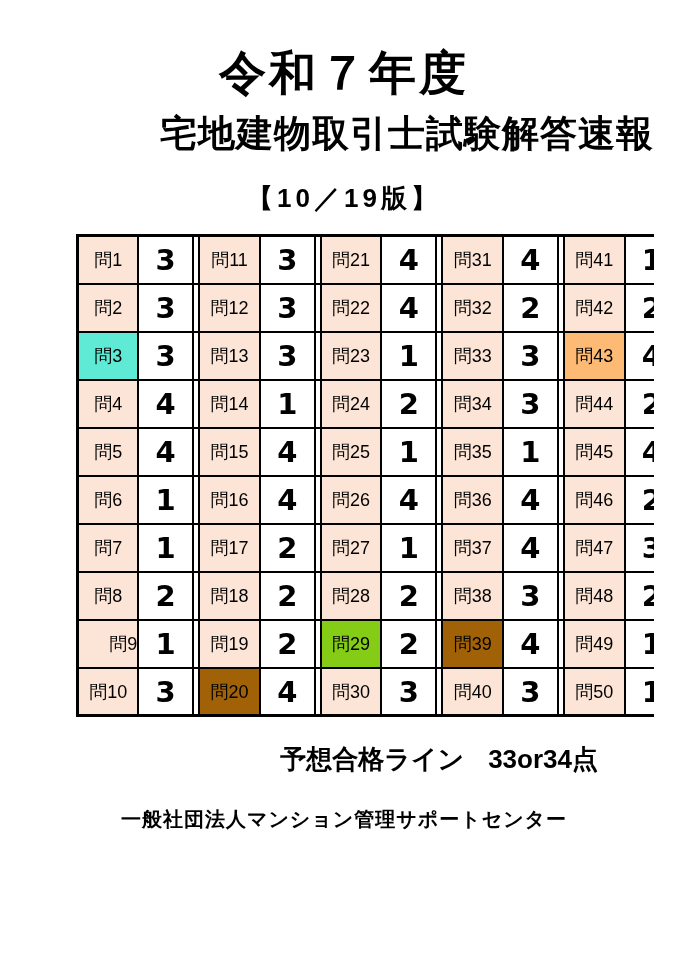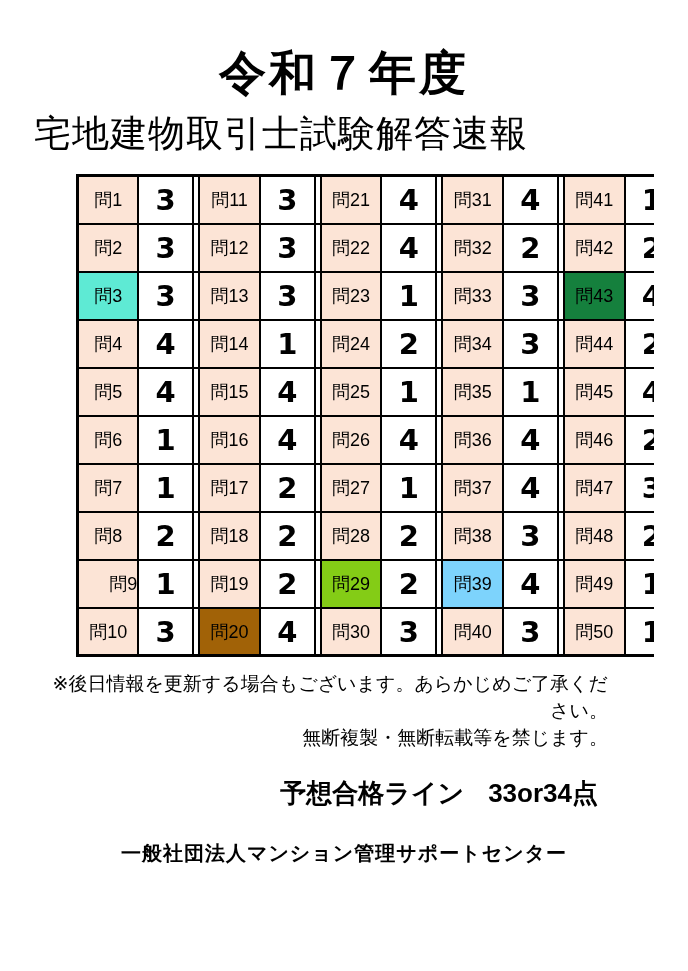--- a/index.html
+++ b/index.html
@@ -21,23 +21,23 @@
   .title {
     margin: 46px 0 0 0;
     text-align: center;
     font-size: 47px;
     font-weight: bold;
     letter-spacing: 3px;
     line-height: 1.15;
   }
   .subtitle {
     margin: 12px 0 0 0;
-    text-align: left;
+    text-align: right;
     font-size: 37px;
-    font-weight: normal;
+    font-weight: bold;
     letter-spacing: 1px;
     line-height: 1.2;
   }
   .version {
     margin-top: 25px;
     text-align: center;
     font-size: 26px;
     font-weight: bold;
     letter-spacing: 4px;
   }
@@ -101,20 +101,21 @@
     letter-spacing: 1px;
   }
 </style>
 </head>
 <body>
 
 <div class="page">
 
   <h1 class="title">令和７年度</h1>
   <h2 class="subtitle">宅地建物取引士試験解答速報</h2>
+  <div class="version">【10／19版】</div>
 
   <table class="answers">
     <tbody id="answer-body">
         <tr>
           <td class="q" style="background: rgb(252, 228, 214);">問1</td>
           <td class="a">3</td>
           <td class="sp"></td>
           <td class="q" style="background: rgb(252, 228, 214);">問11</td>
           <td class="a">3</td>
           <td class="sp"></td>
@@ -149,21 +150,21 @@
           <td class="sp"></td>
           <td class="q" style="background: rgb(252, 228, 214);">問13</td>
           <td class="a">3</td>
           <td class="sp"></td>
           <td class="q" style="background: rgb(252, 228, 214);">問23</td>
           <td class="a">1</td>
           <td class="sp"></td>
           <td class="q" style="background: rgb(252, 228, 214);">問33</td>
           <td class="a">3</td>
           <td class="sp"></td>
-          <td class="q" style="background: #15803d;">問43</td>
+          <td class="q" style="background: #fdba74;">問43</td>
           <td class="a">4</td>
         </tr>
         <tr>
           <td class="q" style="background: rgb(252, 228, 214);">問4</td>
           <td class="a">4</td>
           <td class="sp"></td>
           <td class="q" style="background: rgb(252, 228, 214);">問14</td>
           <td class="a">1</td>
           <td class="sp"></td>
           <td class="q" style="background: rgb(252, 228, 214);">問24</td>
@@ -242,21 +243,21 @@
         <tr>
           <td class="q" style="background: rgb(252, 228, 214); text-align: right;">問9</td>
           <td class="a">1</td>
           <td class="sp"></td>
           <td class="q" style="background: rgb(252, 228, 214);">問19</td>
           <td class="a">2</td>
           <td class="sp"></td>
           <td class="q" style="background: #84cc16;">問29</td>
           <td class="a">2</td>
           <td class="sp"></td>
-          <td class="q" style="background: #7dd3fc;">問39</td>
+          <td class="q" style="background: #a16207;">問39</td>
           <td class="a">4</td>
           <td class="sp"></td>
           <td class="q" style="background: rgb(252, 228, 214);">問49</td>
           <td class="a">1</td>
         </tr>
         <tr>
           <td class="q" style="background: rgb(252, 228, 214);">問10</td>
           <td class="a">3</td>
           <td class="sp"></td>
           <td class="q" style="background: #a16207;">問20</td>
@@ -267,24 +268,20 @@
           <td class="sp"></td>
           <td class="q" style="background: rgb(252, 228, 214);">問40</td>
           <td class="a">3</td>
           <td class="sp"></td>
           <td class="q" style="background: rgb(252, 228, 214);">問50</td>
           <td class="a">1</td>
         </tr>
       </tbody>
   </table>
 
-  <div class="notes">
-    <div>※後日情報を更新する場合もございます。あらかじめご了承ください。</div>
-    <div>無断複製・無断転載等を禁じます。</div>
-  </div>
 
   <div class="passing">
     <span>予想合格ライン</span><span class="value">33or34点</span>
   </div>
 
   <div class="org">一般社団法人マンション管理サポートセンター</div>
 
 </div>
 
 </body></html>

